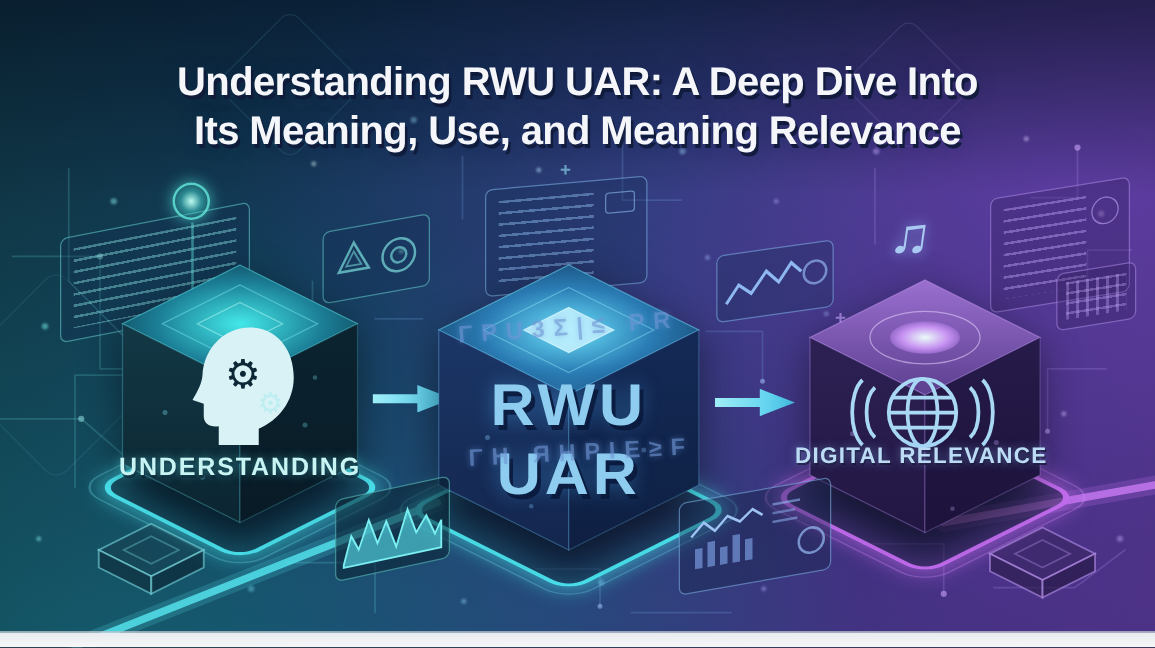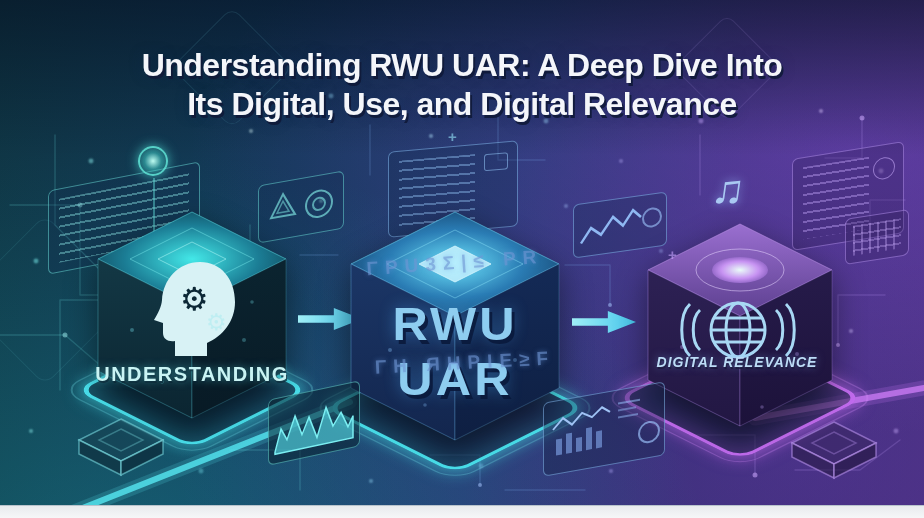--- a/index.html
+++ b/index.html
@@ -47,22 +47,22 @@
     box-shadow:0 0 20px 5px rgba(72,228,240,.6), inset 0 0 34px rgba(72,228,240,.28);}
   .plat-purple .platform-inner{border:5px solid #c36cf0;
     box-shadow:0 0 20px 5px rgba(195,108,240,.65), inset 0 0 34px rgba(195,108,240,.3);}
   .plat-purple .platform-inner::after{border-color:rgba(210,140,250,.3);}
   
   .cube{position:absolute; filter:drop-shadow(0 10px 16px rgba(0,0,0,.45));}
   
   .node-label{position:absolute; text-align:center; font-weight:700;}
   .label-understanding{color:#c9f4f4; font-size:20px; letter-spacing:1.5px;
     text-shadow:0 0 8px rgba(90,230,240,.55), 1px 2px 0 rgba(8,25,40,.8);}
-  .label-digital{color:#bcdcf6; font-size:14px; letter-spacing:1px;
-    text-shadow:0 0 8px rgba(140,190,255,.5), 1px 2px 0 rgba(20,12,45,.8);font-style:italic;}
+  .label-digital{color:#bcdcf6; font-size:18px; letter-spacing:1px;
+    text-shadow:0 0 8px rgba(140,190,255,.5), 1px 2px 0 rgba(20,12,45,.8);}
   .label-rwu{color:#8ecdf0; font-size:47px; letter-spacing:3px; transform:scaleX(1.04);
     text-shadow:3px 4px 0 rgba(10,25,60,.9), 0 0 16px rgba(80,180,255,.45);}
   .glitch{position:absolute; text-align:center; font-weight:700; font-size:19px;
     letter-spacing:7px; color:rgba(112,150,212,.6); text-shadow:0 0 5px rgba(100,150,220,.5);}
   .glitch-top{transform:rotate(-4deg);}
   .glitch-bottom{transform:rotate(-3deg);}
   
   .arrow{position:absolute; width:64px; height:26px;
     clip-path:polygon(0 36%, 56% 36%, 56% 8%, 100% 50%, 56% 92%, 56% 64%, 0 64%);
     background:linear-gradient(90deg,#9feef6,#46c6ec);
@@ -143,21 +143,21 @@
       <path d="M350 402 L60 517" stroke="rgba(86,232,242,.8)" stroke-width="6"></path>
       <path d="M755 418 L924 388" stroke="rgba(205,120,250,.2)" stroke-width="15"></path>
       <path d="M755 418 L924 388" stroke="rgba(208,126,250,.75)" stroke-width="6"></path>
     </g>
   </svg>
 
   <div class="layer dots"></div>
 
   <div class="title">
     <div>Understanding RWU UAR: A Deep Dive Into</div>
-    <div>Its Digital, Use, and Digital Relevance</div>
+    <div>Its Meaning, Use, and Meaning Relevance</div>
   </div>
 
   <div class="panel p-teal" style="left:48px;top:176px;width:152px;height:84px;transform:skewY(-11deg);--line:rgba(140,230,230,.42);">
       <div class="lines"></div>
     </div>
 
   <div class="panel p-teal" style="left:258px;top:178px;width:86px;height:58px;transform:skewY(-10deg);">
     <svg width="82" height="52" style="position:absolute;left:2px;top:2px">
       <polygon points="22,10 34,32 10,32" fill="none" stroke="rgba(130,235,230,.65)" stroke-width="2"></polygon>
       <polygon points="22,17 28,28 16,28" fill="none" stroke="rgba(130,235,230,.5)" stroke-width="1.5"></polygon>

